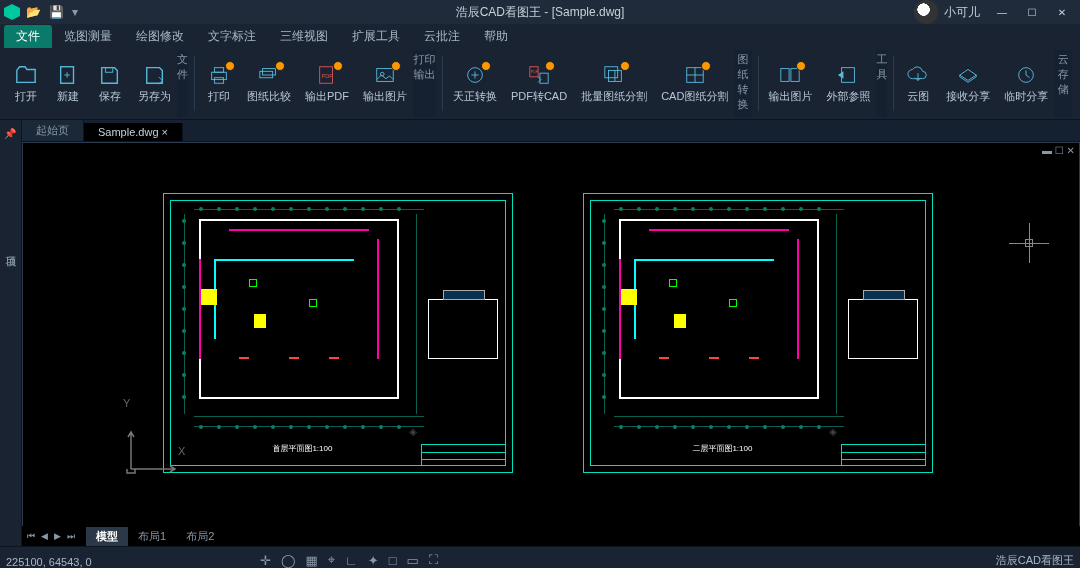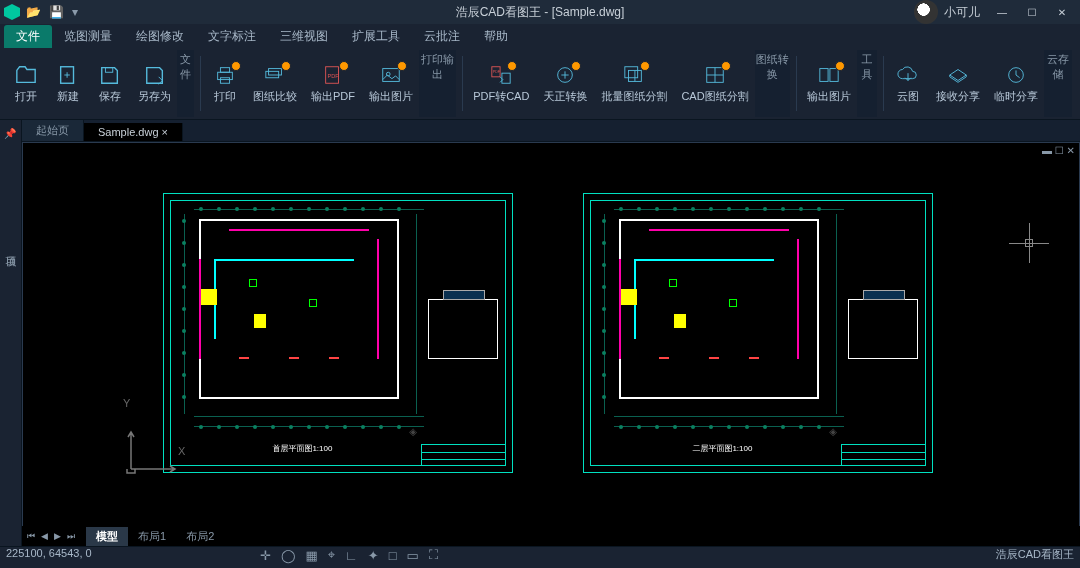--- a/index.html
+++ b/index.html
@@ -63,21 +63,21 @@
 .cursor-cross{position:absolute;right:30px;top:80px;width:40px;height:40px}
 .cursor-cross::before,.cursor-cross::after{content:"";position:absolute;background:#888}
 .cursor-cross::before{left:50%;top:0;bottom:0;width:1px}
 .cursor-cross::after{top:50%;left:0;right:0;height:1px}
 .cursor-cross .box{position:absolute;left:50%;top:50%;width:8px;height:8px;border:1px solid #888;transform:translate(-50%,-50%)}
 .layout-tabs{position:absolute;bottom:22px;left:22px;height:20px;display:flex;align-items:center;background:#000;z-index:3;width:calc(100% - 22px);padding-left:64px}
 .layout-arrows{position:absolute;left:2px;display:flex;gap:0}
 .layout-arrows span{padding:0 3px;cursor:pointer;color:#8898a8;font-size:9px}
 .layout-tab{padding:2px 10px;font-size:11px;cursor:pointer;color:#8898a8}
 .layout-tab.active{background:#2a3848;color:#fff;font-weight:bold}
-.statusbar{position:absolute;bottom:0;left:0;right:0;height:22px;background:#1a2332;display:flex;align-items:flex-start;padding:0 6px;font-size:11px;border-top:1px solid #0a1520}
+.statusbar{position:absolute;bottom:0;left:0;right:0;height:22px;background:#1a2332;display:flex;align-items:flex-end;padding:0 6px;font-size:11px;border-top:1px solid #0a1520}
 .coords{color:#a8b8c8}
 .status-icons{position:absolute;left:260px;display:flex;gap:10px;align-items:center}
 .status-icons span{cursor:pointer;color:#8898a8;font-size:13px}
 .status-right{margin-left:auto;color:#a8b8c8}
 </style>
 </head>
 <body>
 
 <div class="titlebar">
   <div class="logo"></div>
@@ -197,42 +197,42 @@
         </div>
       </div>
       <div class="group-label">打印输出</div>
     </div>
     <div class="ribbon-sep"></div>
     <div class="ribbon-group">
       <div class="ribbon-buttons">
         <div class="ribbon-btn">
           <div class="ribbon-icon">
             <svg viewBox="0 0 26 24">
+              <circle cx="13" cy="12" r="8" fill="none" stroke="#5bd"></circle>
+              <path d="M9 12h8M13 8v8" stroke="#5bd"></path>
+            </svg>
+            <div class="badge"></div>
+          </div>
+          <div class="ribbon-label">天正转换</div>
+        </div>
+        <div class="ribbon-btn">
+          <div class="ribbon-icon">
+            <svg viewBox="0 0 26 24">
               <rect x="3" y="3" width="9" height="11" fill="none" stroke="#d55"></rect>
               <text x="4" y="10" font-size="4" fill="#d55">PDF</text>
               <path d="M12 14l3 3-3 3" stroke="#5bd" fill="none"></path>
               <rect x="14" y="10" width="9" height="11" fill="none" stroke="#5bd"></rect>
             </svg>
             <div class="badge"></div>
           </div>
           <div class="ribbon-label">PDF转CAD</div>
         </div>
         <div class="ribbon-btn">
           <div class="ribbon-icon">
             <svg viewBox="0 0 26 24">
-              <circle cx="13" cy="12" r="8" fill="none" stroke="#5bd"></circle>
-              <path d="M9 12h8M13 8v8" stroke="#5bd"></path>
-            </svg>
-            <div class="badge"></div>
-          </div>
-          <div class="ribbon-label">天正转换</div>
-        </div>
-        <div class="ribbon-btn">
-          <div class="ribbon-icon">
-            <svg viewBox="0 0 26 24">
               <rect x="3" y="3" width="14" height="12" fill="none" stroke="#5bd"></rect>
               <rect x="7" y="7" width="14" height="12" fill="none" stroke="#5bd"></rect>
               <path d="M14 7v12" stroke="#5bd"></path>
             </svg>
             <div class="badge"></div>
           </div>
           <div class="ribbon-label">批量图纸分割</div>
         </div>
         <div class="ribbon-btn">
           <div class="ribbon-icon">
@@ -252,20 +252,29 @@
       <div class="ribbon-buttons">
         <div class="ribbon-btn">
           <div class="ribbon-icon">
             <svg viewBox="0 0 26 24">
               <rect x="3" y="5" width="9" height="14" fill="none" stroke="#5bd"></rect>
               <rect x="14" y="5" width="9" height="14" fill="none" stroke="#5bd"></rect>
             </svg>
             <div class="badge"></div>
           </div>
           <div class="ribbon-label">输出图片</div>
+        </div>
+        <div class="ribbon-btn">
+          <div class="ribbon-icon">
+            <svg viewBox="0 0 26 24">
+              <rect x="6" y="4" width="14" height="16" fill="none" stroke="#5bd"></rect>
+              <path d="M2 12l6-4v8z" fill="#5bd"></path>
+            </svg>
+          </div>
+          <div class="ribbon-label">外部参照</div>
         </div>
       </div>
       <div class="group-label">工具</div>
     </div>
     <div class="ribbon-sep"></div>
     <div class="ribbon-group">
       <div class="ribbon-buttons">
         <div class="ribbon-btn">
           <div class="ribbon-icon">
             <svg viewBox="0 0 26 24">

